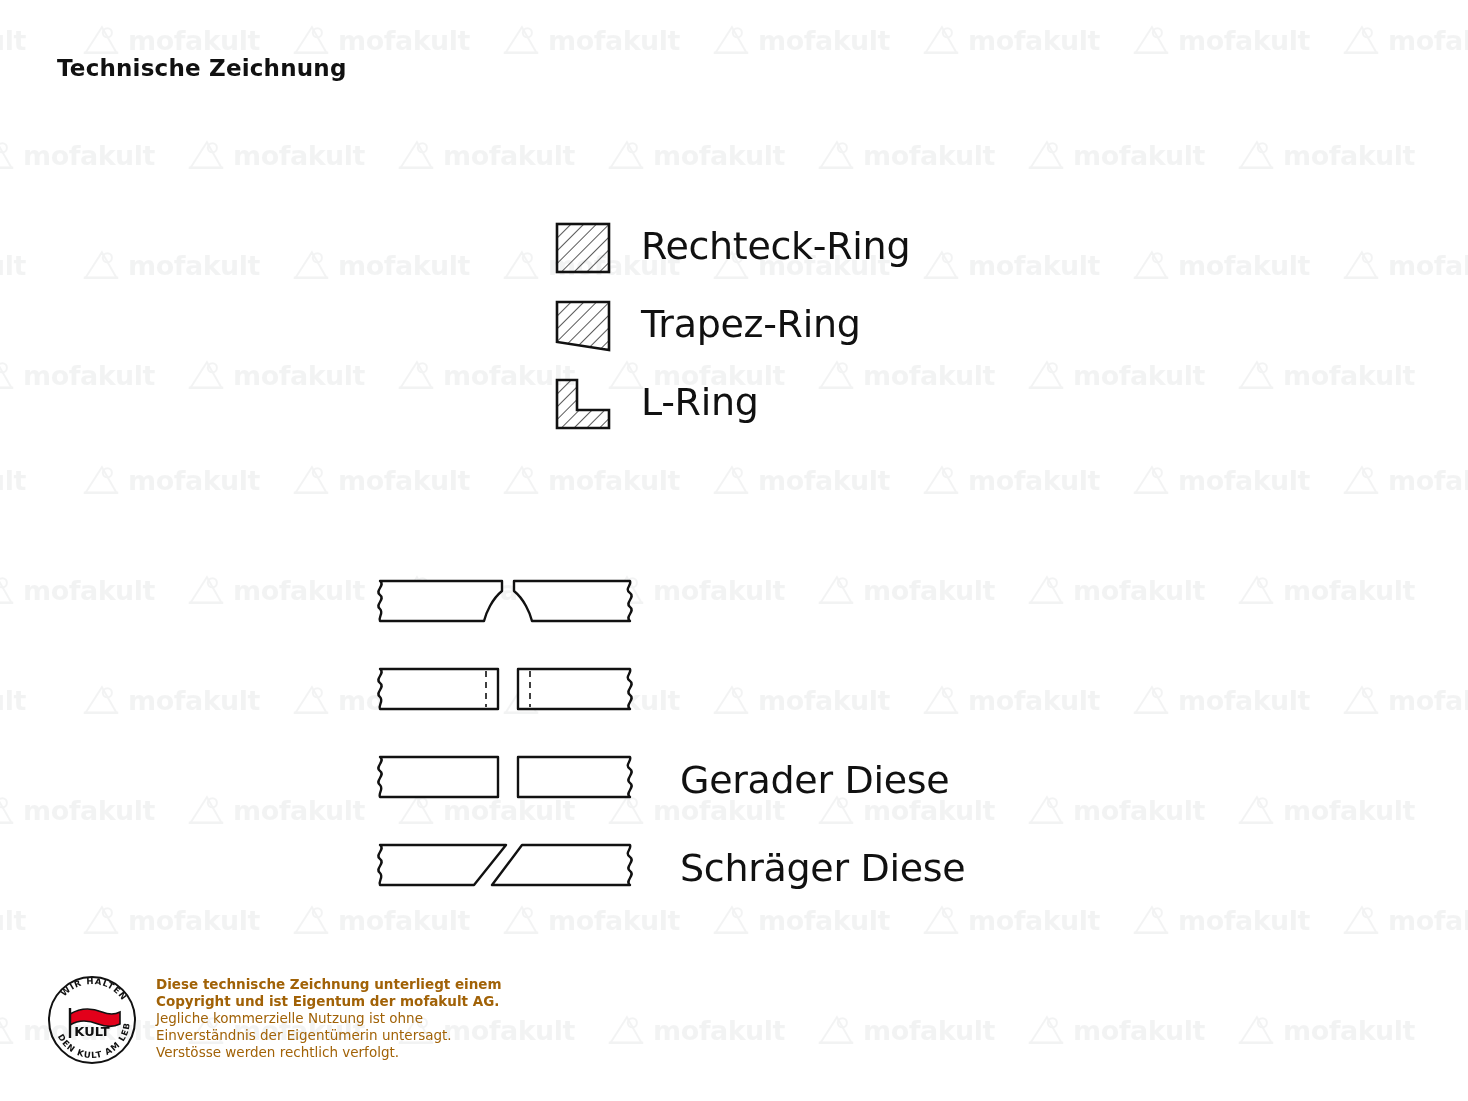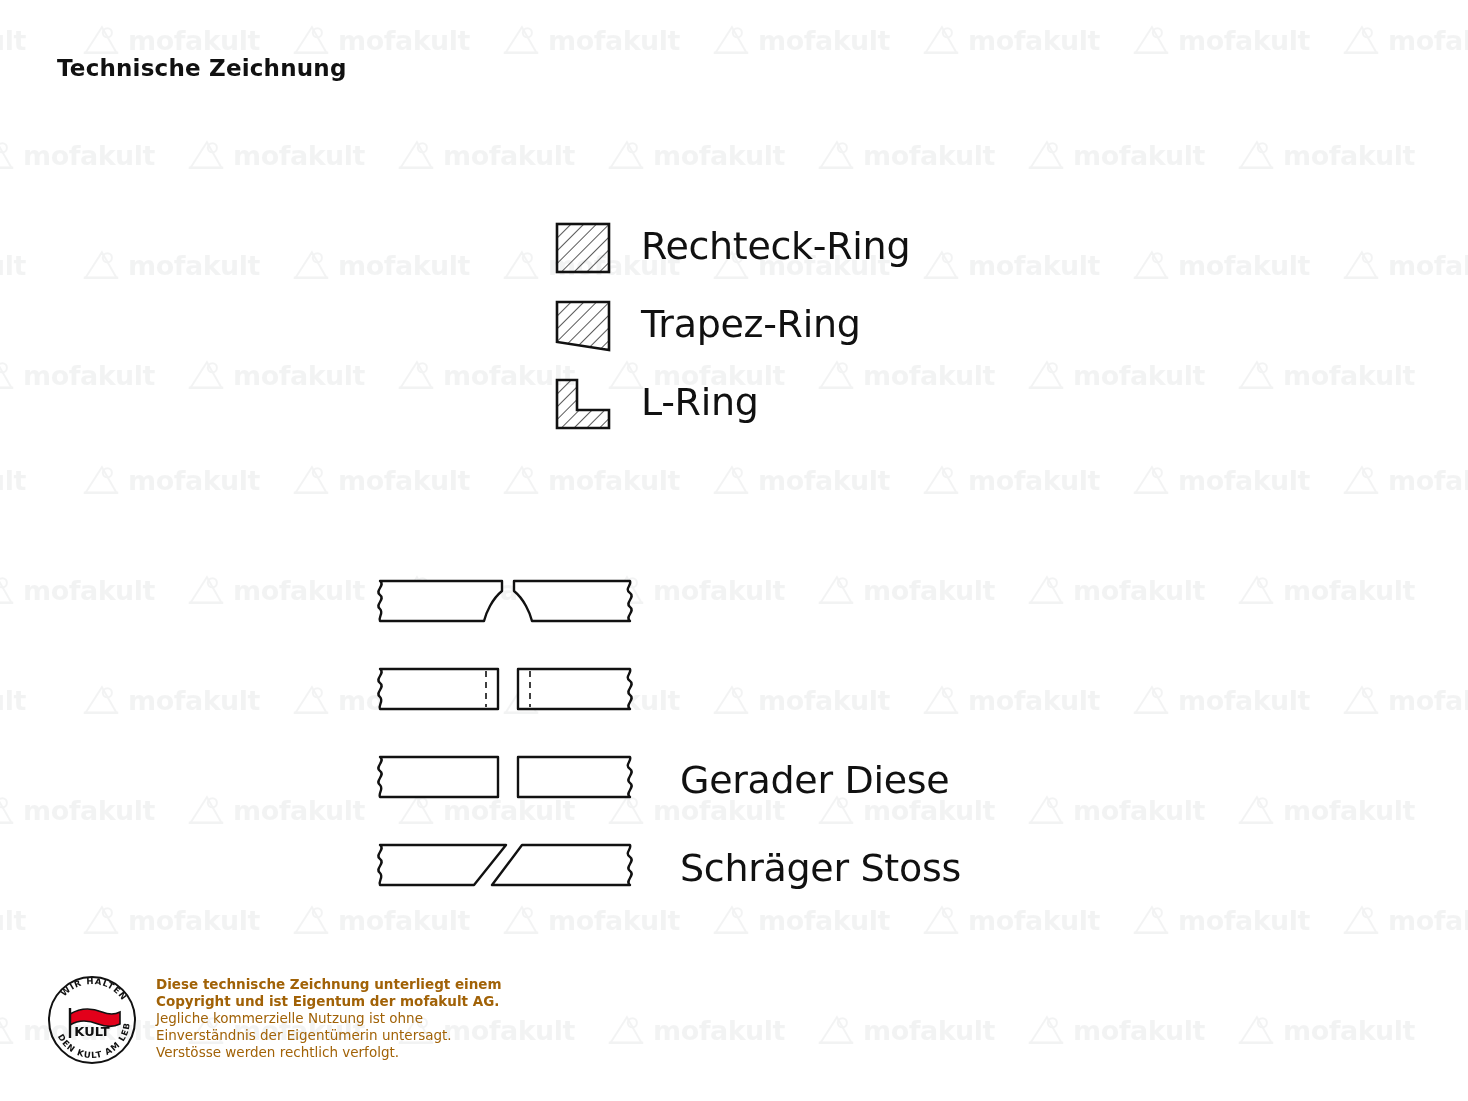--- a/index.html
+++ b/index.html
@@ -837,21 +837,21 @@
     </div>
 
     <div class="joint-row">
       <div class="joint-figure">
         <svg width="262" height="70" viewBox="0 0 262 70">
           <path d="M6 12 C 12 16, 0 22, 6 26 C 12 30, 0 36, 6 40 C 10 44, 4 48, 6 52
                    L 100 52 L 132 12 Z" fill="#fff" stroke="#111" stroke-width="2.4" stroke-linejoin="round"></path>
           <path d="M148 12 L 118 52 L 256 52 C 250 48, 262 42, 256 38 C 250 34, 262 28, 256 24 C 250 20, 258 16, 256 12 Z" fill="#fff" stroke="#111" stroke-width="2.4" stroke-linejoin="round"></path>
         </svg>
       </div>
-      <div class="joint-label">Schräger Stoss</div>
+      <div class="joint-label">Schräger Diese</div>
     </div>
 
   </div>
 
   <div id="footer">
     <div id="footer-seal">
       <svg width="104" height="104" viewBox="0 0 104 104">
         <circle cx="52" cy="52" r="43" fill="none" stroke="#111" stroke-width="2"></circle>
         <path d="M30 46 C 40 40, 52 40, 62 44 C 70 47, 76 46, 80 44 L 80 56 C 74 59, 66 59, 58 56 C 48 52, 38 52, 30 57 Z" fill="#e2001a" stroke="#111" stroke-width="1.6"></path>
         <line x1="30" y1="40" x2="30" y2="70" stroke="#111" stroke-width="2.4"></line>

